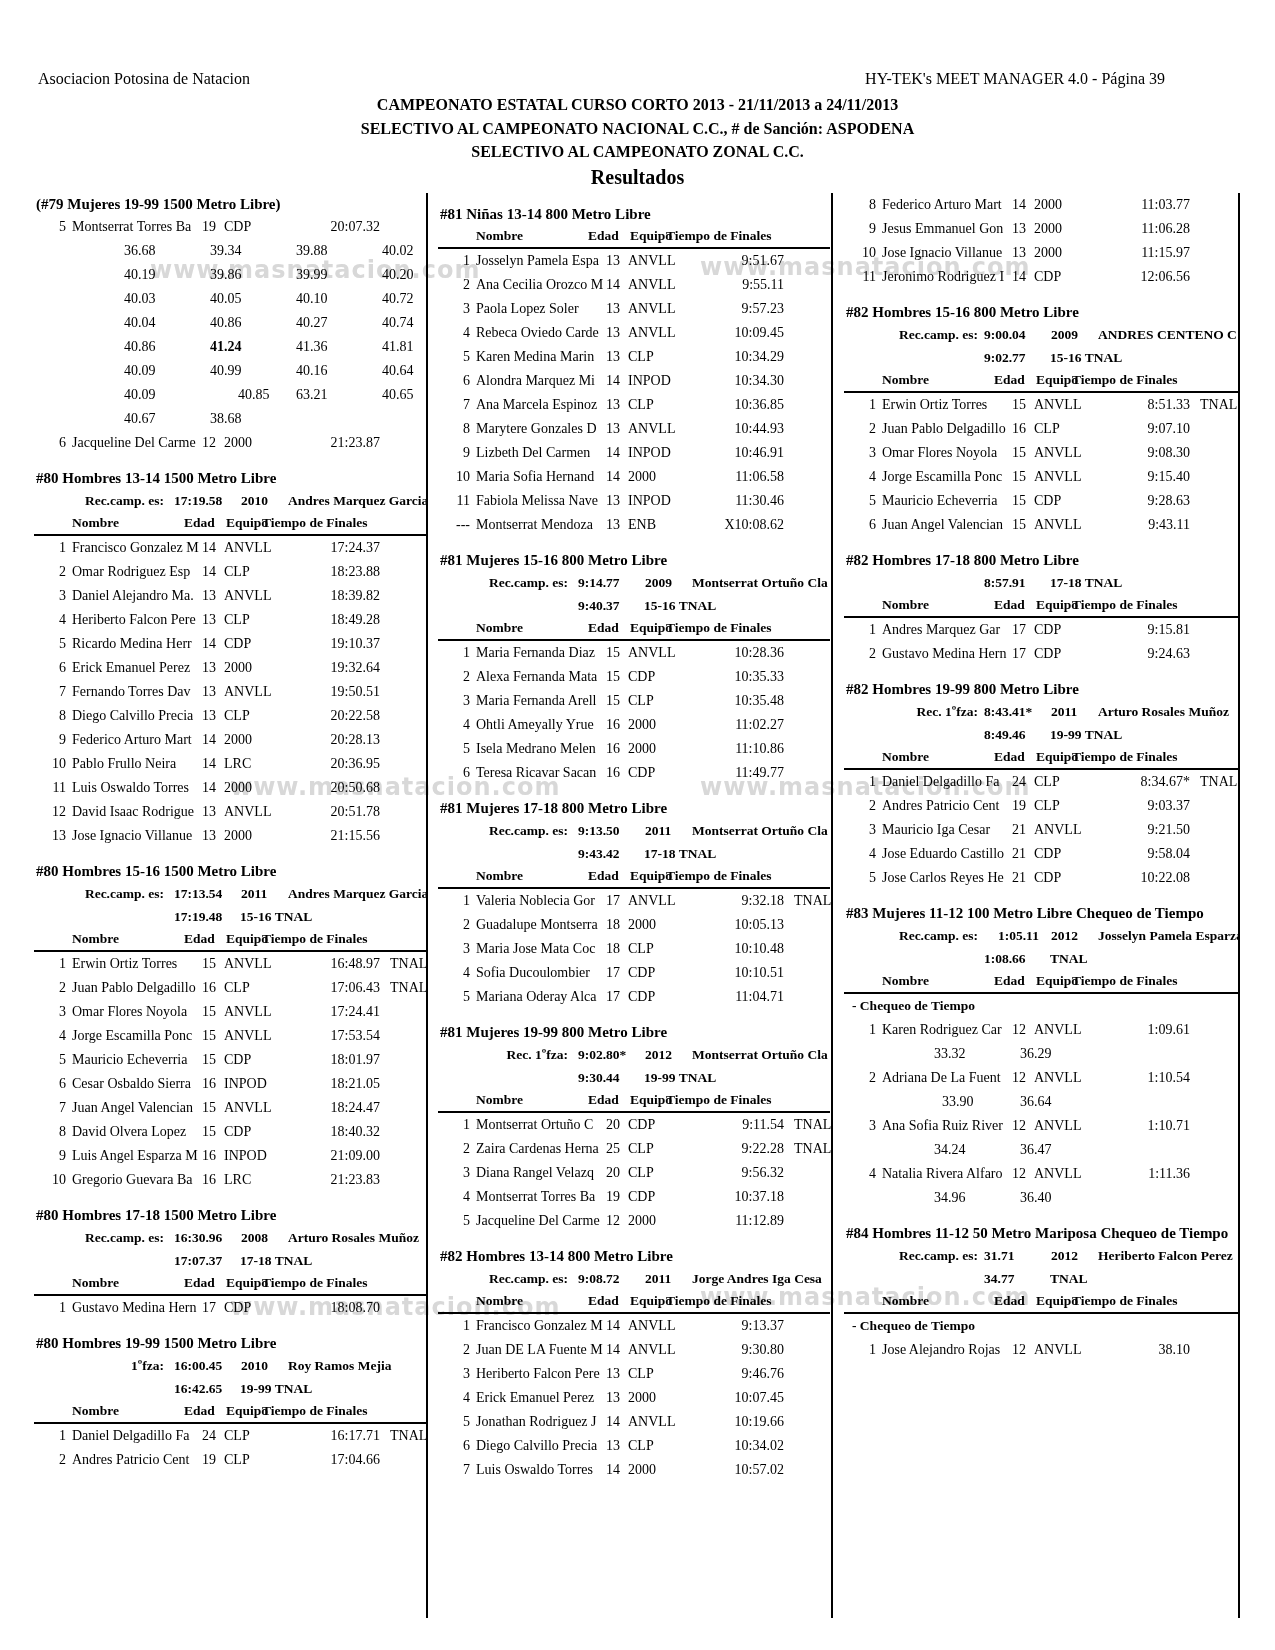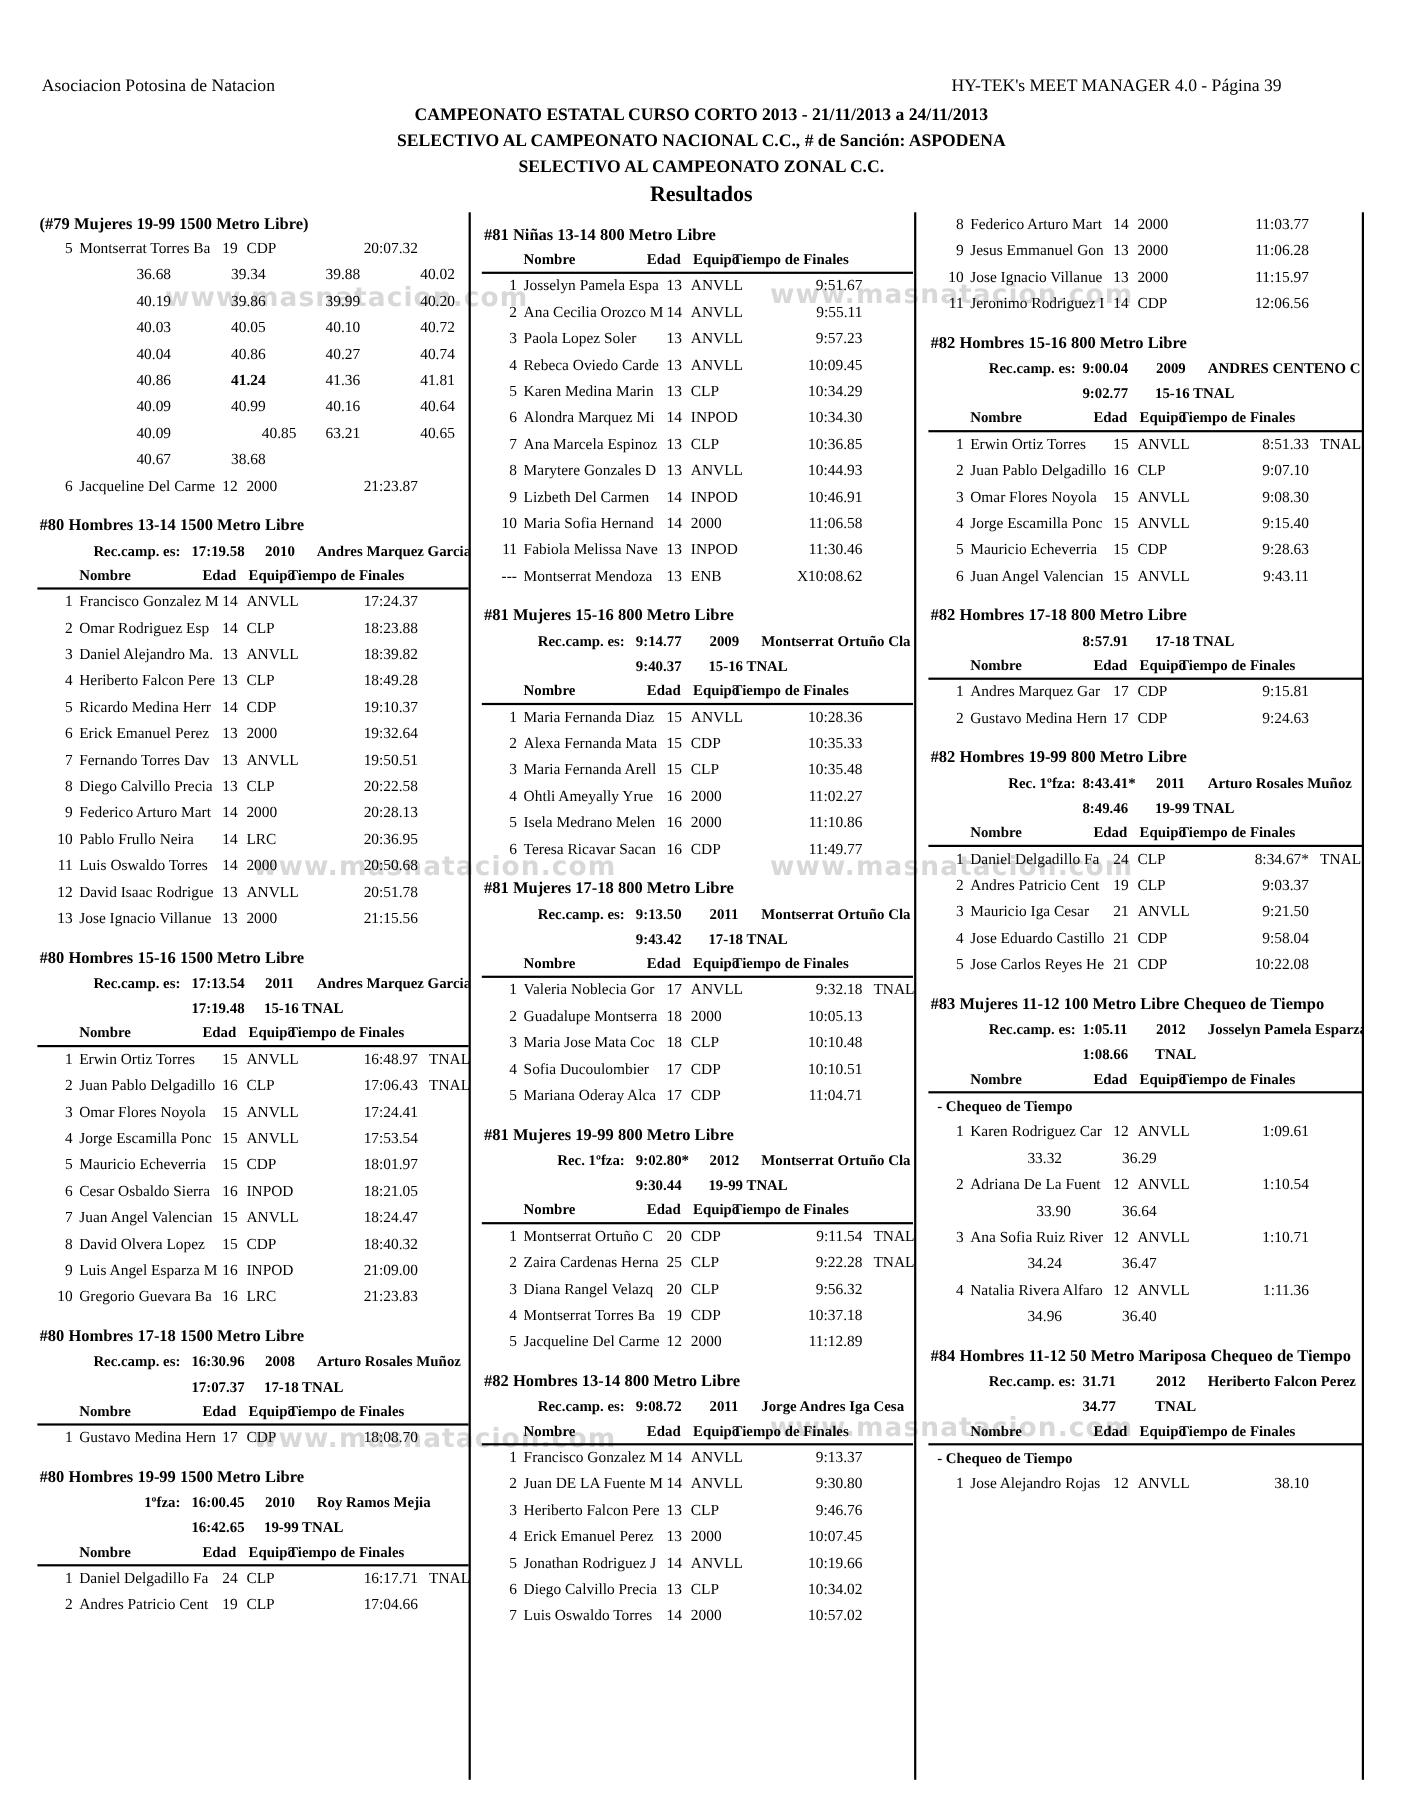--- a/index.html
+++ b/index.html
@@ -882,21 +882,21 @@
         <span class="r-name">Jose Carlos Reyes He</span>
         <span class="r-age">21</span>
         <span class="r-team">CDP</span>
         <span class="r-time">10:22.08</span>
       </div>
     </div>
     <div class="event">
       <div class="ev-title">#83  Mujeres 11-12 100 Metro Libre Chequeo de Tiempo</div>
       <div class="rec">
         <span style="right: 262px;">Rec.camp. es:</span>
-        <span style="left: 138px;">1:05.11</span>
+        <span style="left: 152px;">1:05.11</span>
         <span style="left: 205px;">2012</span>
         <span style="left: 252px;">Josselyn Pamela Esparza</span>
       </div>
       <div class="rec">
         <span style="left: 138px;">1:08.66</span>
         <span style="left: 204px;">TNAL</span>
       </div>
       <div class="colhead">
         <span style="left: 38px;">Nombre</span>
         <span style="left: 150px;">Edad</span>

